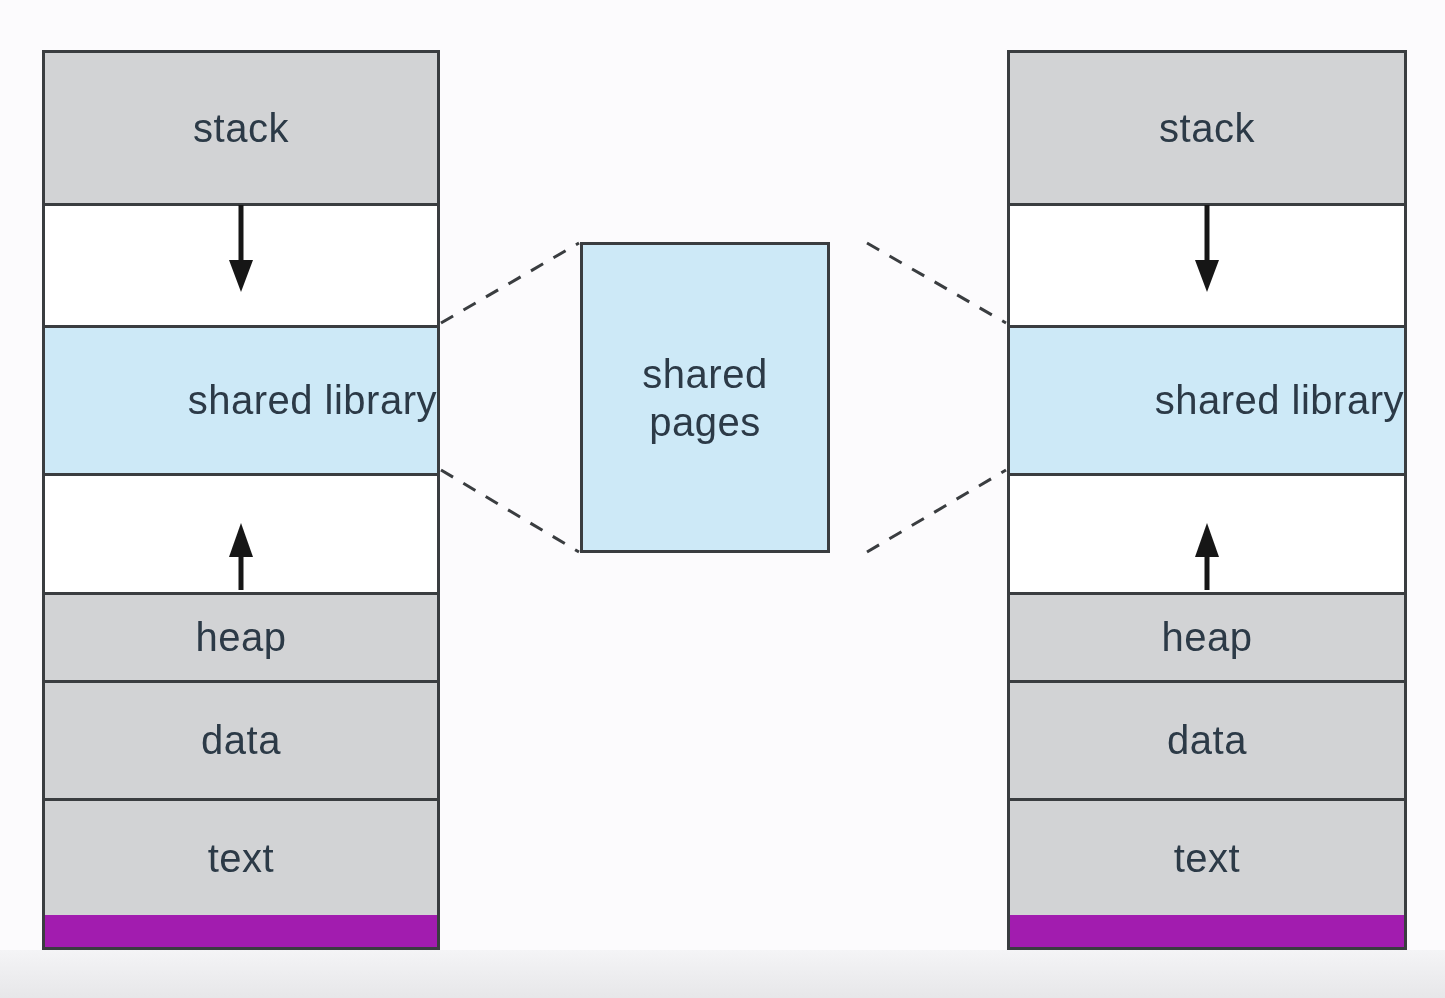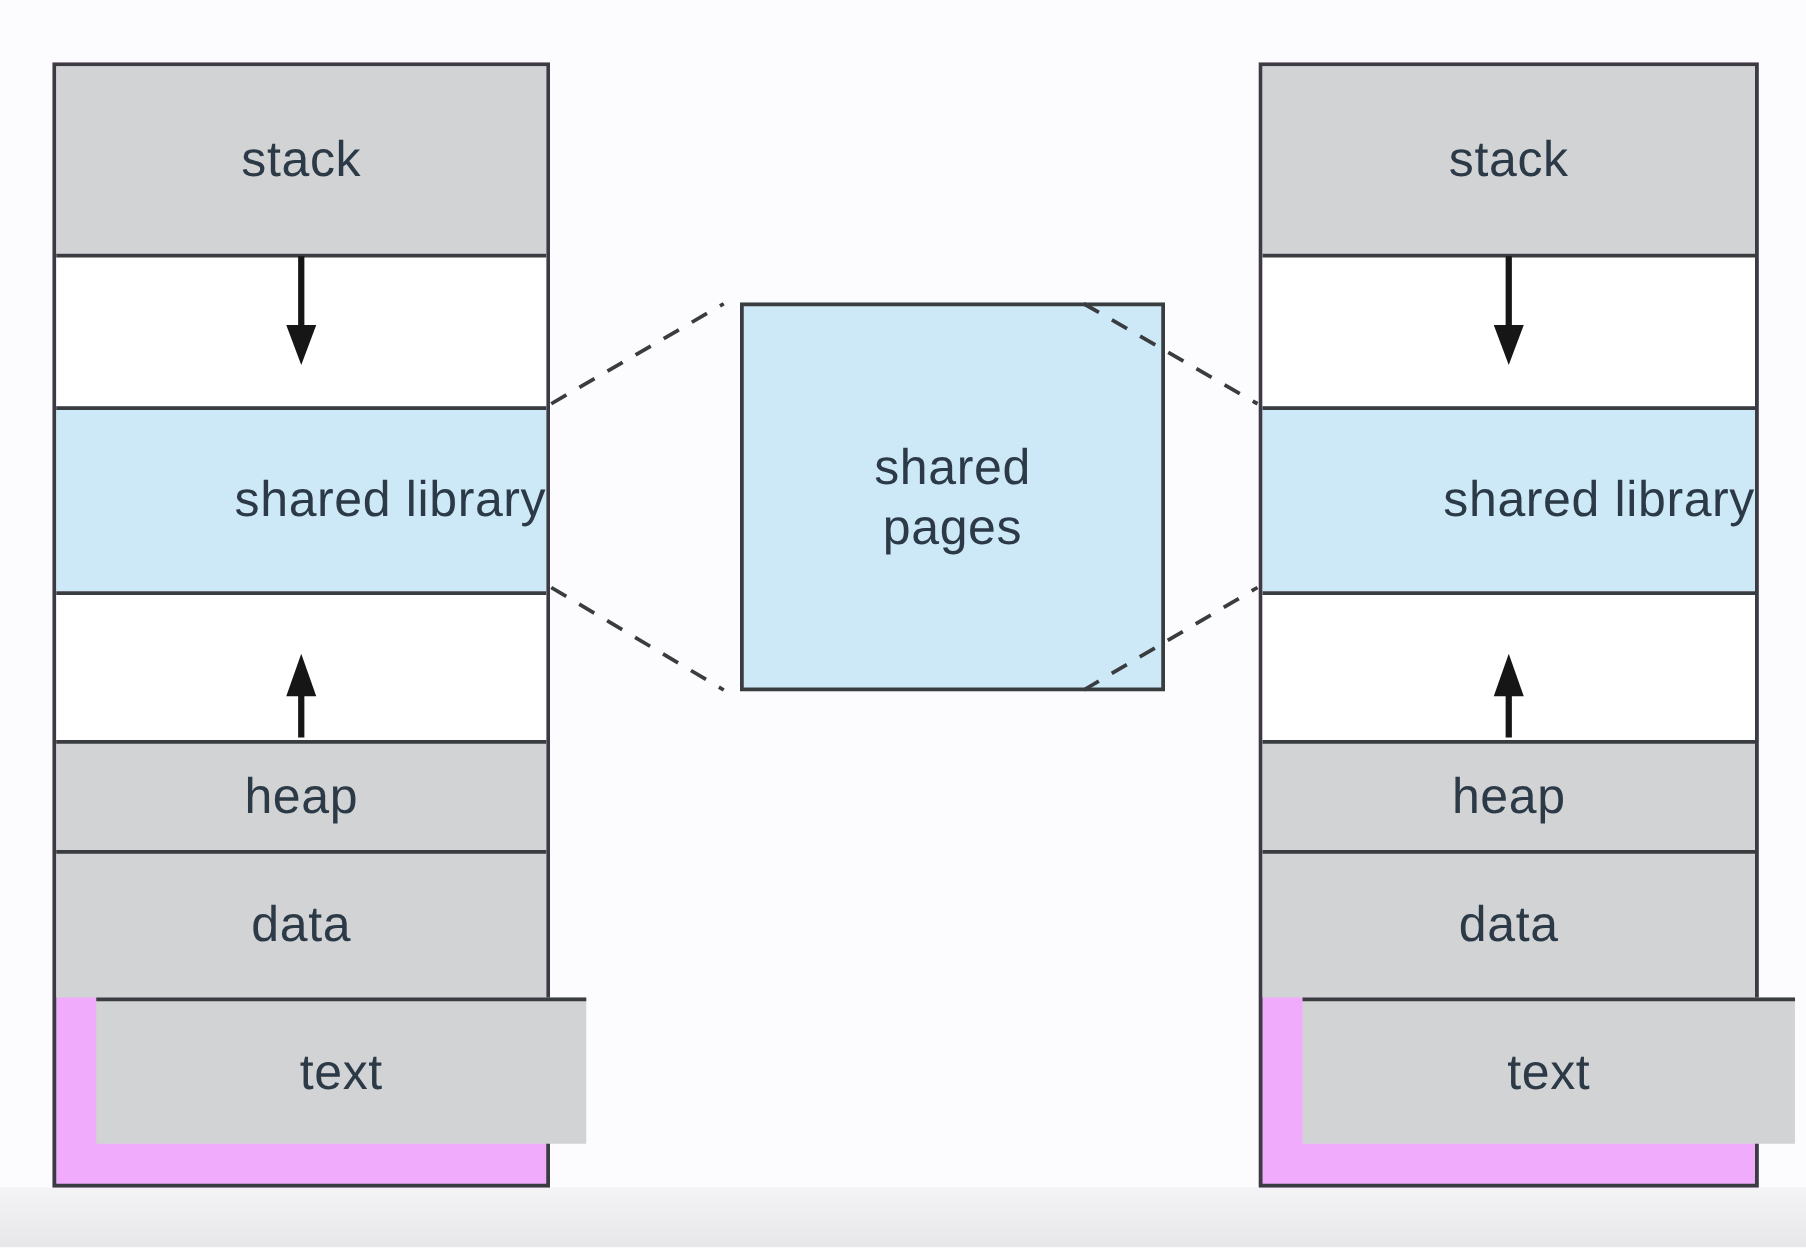--- a/index.html
+++ b/index.html
@@ -28,21 +28,21 @@
     background: linear-gradient(#f4f4f6, #e7e7e9);
   }
   .mem-column {
     position: absolute;
     top: 50px;
     width: 398px;
     height: 900px;
     border: 3px solid var(--line);
     display: flex;
     flex-direction: column;
-    background: #f0abfc;
+    background: #a21caf;
   }
   .mem-column.left  { left: 42px; }
   .mem-column.right { left: 1007px; width: 400px; }
   .seg {
     width: 100%;
     display: flex;
     align-items: center;
     justify-content: center;
   }
   .seg + .seg { border-top: 3px solid var(--line); }
@@ -53,26 +53,26 @@
     font-size: 40px;
     color: var(--label);
     letter-spacing: 0.5px;
   }
   .h-stack { height: 150px; }
   .h-gap1  { height: 122px; }
   .h-shlib { height: 148px; justify-content: flex-end; }
   .h-gap2  { height: 119px; }
   .h-heap  { height: 88px; }
   .h-data  { height: 118px; }
-  .h-text  { height: 117px; margin-left: 32px; }
+  .h-text  { height: 117px; }
   .center-box {
     position: absolute;
-    left: 592px;
+    left: 580px;
     top: 242px;
-    width: 340px;
+    width: 250px;
     height: 311px;
     background: var(--box-blue);
     border: 3px solid var(--line);
     display: flex;
     align-items: center;
     justify-content: center;
   }
   .center-box .seg-label {
     width: 185px;
     text-align: center;

